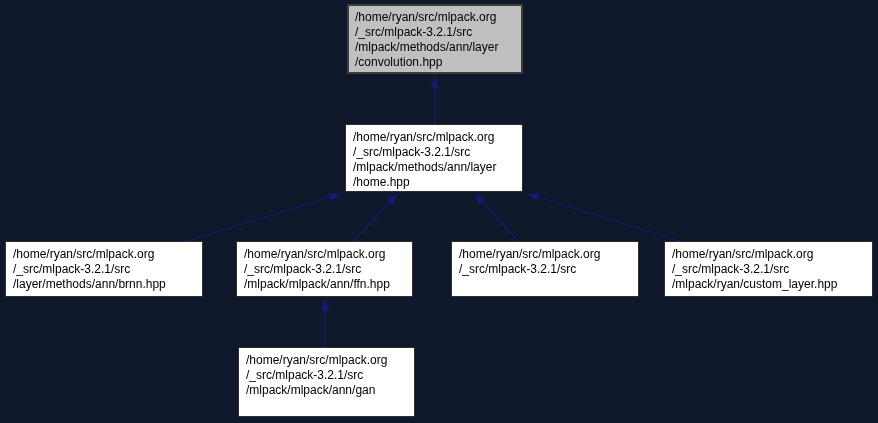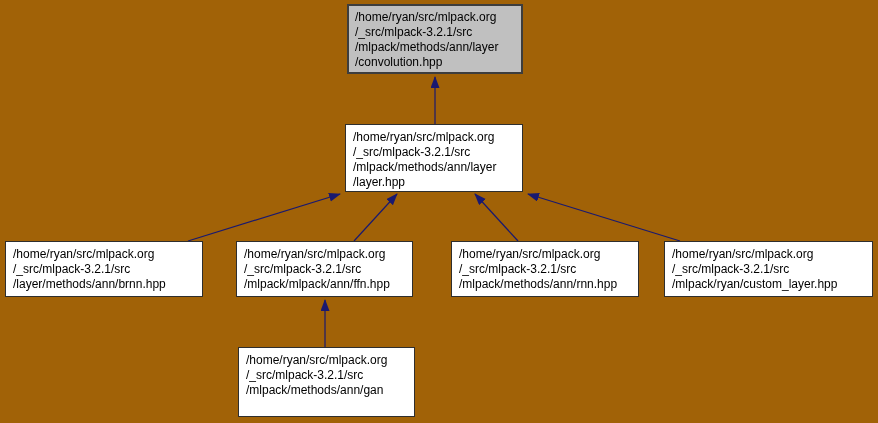--- a/index.html
+++ b/index.html
@@ -38,21 +38,21 @@
     white-space: nowrap;
     text-align: left;
   }
   .node .line:nth-child(4) {
     text-align: left;
   }
 </style>
 </head>
 <body>
 
-<div id="canvas" style="background: #a16207;">
+<div id="canvas" style="background: #0f172a;">
   <svg id="edges" xmlns="http://www.w3.org/2000/svg" viewBox="0 0 878 423">
     <defs>
       <marker id="arrowhead" markerWidth="14" markerHeight="11" refX="11" refY="4.5" orient="auto" markerUnits="userSpaceOnUse">
         <path d="M0,0 L12,4.5 L0,9 z" fill="#191970"></path>
       </marker>
     </defs>
   <line x1="435" y1="124" x2="435" y2="77" stroke="#191970" stroke-width="1.2" marker-end="url(#arrowhead)"></line>
       <line x1="188" y1="241" x2="340" y2="194" stroke="#191970" stroke-width="1.2" marker-end="url(#arrowhead)"></line>
       <line x1="354" y1="241" x2="397" y2="194" stroke="#191970" stroke-width="1.2" marker-end="url(#arrowhead)"></line>
       <line x1="518" y1="241" x2="475" y2="194" stroke="#191970" stroke-width="1.2" marker-end="url(#arrowhead)"></line>
@@ -62,40 +62,39 @@
 <div class="node current" style="left: 347px; top: 4px; width: 176px; height: 70px; background: rgb(192, 192, 192); color: rgb(0, 0, 0);">
       <div class="line">/home/ryan/src/mlpack.org</div>
       <div class="line">/_src/mlpack-3.2.1/src</div>
       <div class="line">/mlpack/methods/ann/layer</div>
       <div class="line">/convolution.hpp</div>
     </div>
     <div class="node" style="left: 345px; top: 124px; width: 178px; height: 68px; background: rgb(255, 255, 255); color: rgb(0, 0, 0);">
       <div class="line">/home/ryan/src/mlpack.org</div>
       <div class="line">/_src/mlpack-3.2.1/src</div>
       <div class="line">/mlpack/methods/ann/layer</div>
-      <div class="line">/layer.hpp</div>
+      <div class="line">/home.hpp</div>
     </div>
     <div class="node" style="left: 5px; top: 241px; width: 198px; height: 56px; background: rgb(255, 255, 255); color: rgb(0, 0, 0);">
       <div class="line">/home/ryan/src/mlpack.org</div>
       <div class="line">/_src/mlpack-3.2.1/src</div>
       <div class="line">/layer/methods/ann/brnn.hpp</div>
     </div>
     <div class="node" style="left: 236px; top: 241px; width: 177px; height: 56px; background: rgb(255, 255, 255); color: rgb(0, 0, 0);">
       <div class="line">/home/ryan/src/mlpack.org</div>
       <div class="line">/_src/mlpack-3.2.1/src</div>
       <div class="line">/mlpack/mlpack/ann/ffn.hpp</div>
     </div>
     <div class="node" style="left: 451px; top: 241px; width: 188px; height: 56px; background: rgb(255, 255, 255); color: rgb(0, 0, 0);">
       <div class="line">/home/ryan/src/mlpack.org</div>
       <div class="line">/_src/mlpack-3.2.1/src</div>
-      <div class="line">/mlpack/methods/ann/rnn.hpp</div>
     </div>
     <div class="node" style="left: 664px; top: 241px; width: 209px; height: 56px; background: rgb(255, 255, 255); color: rgb(0, 0, 0);">
       <div class="line">/home/ryan/src/mlpack.org</div>
       <div class="line">/_src/mlpack-3.2.1/src</div>
       <div class="line">/mlpack/ryan/custom_layer.hpp</div>
     </div>
     <div class="node" style="left: 238px; top: 347px; width: 177px; height: 70px; background: rgb(255, 255, 255); color: rgb(0, 0, 0);">
       <div class="line">/home/ryan/src/mlpack.org</div>
       <div class="line">/_src/mlpack-3.2.1/src</div>
-      <div class="line">/mlpack/methods/ann/gan</div>
+      <div class="line">/mlpack/mlpack/ann/gan</div>
     </div>
   </div>
 
 </body></html>

